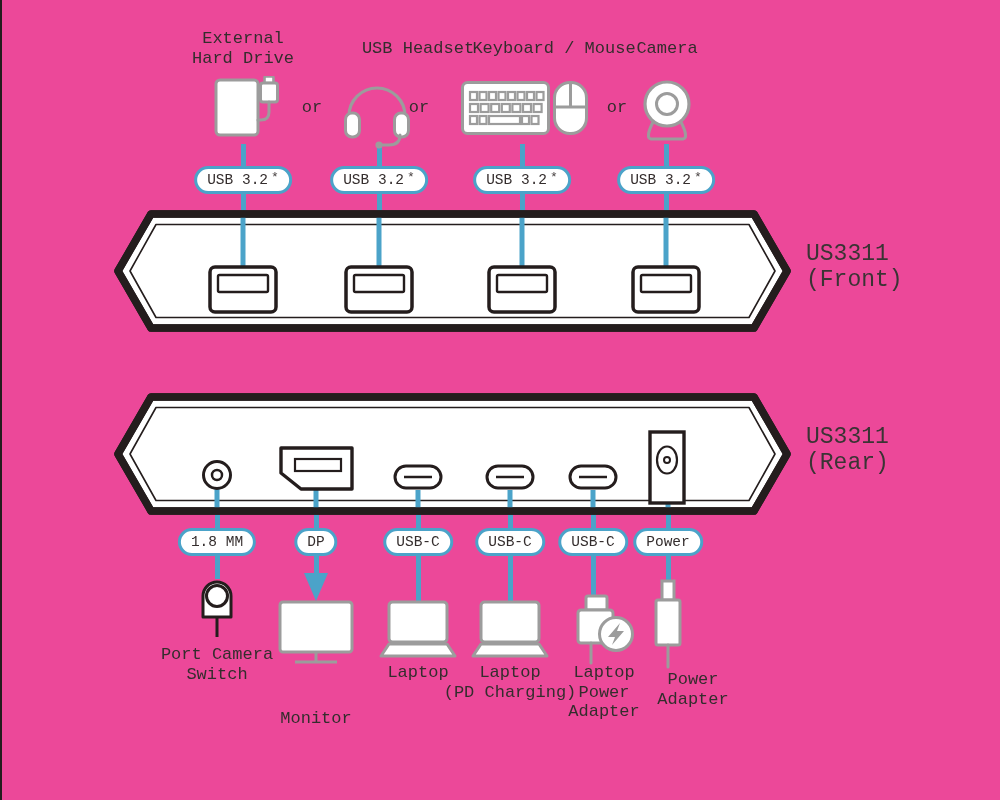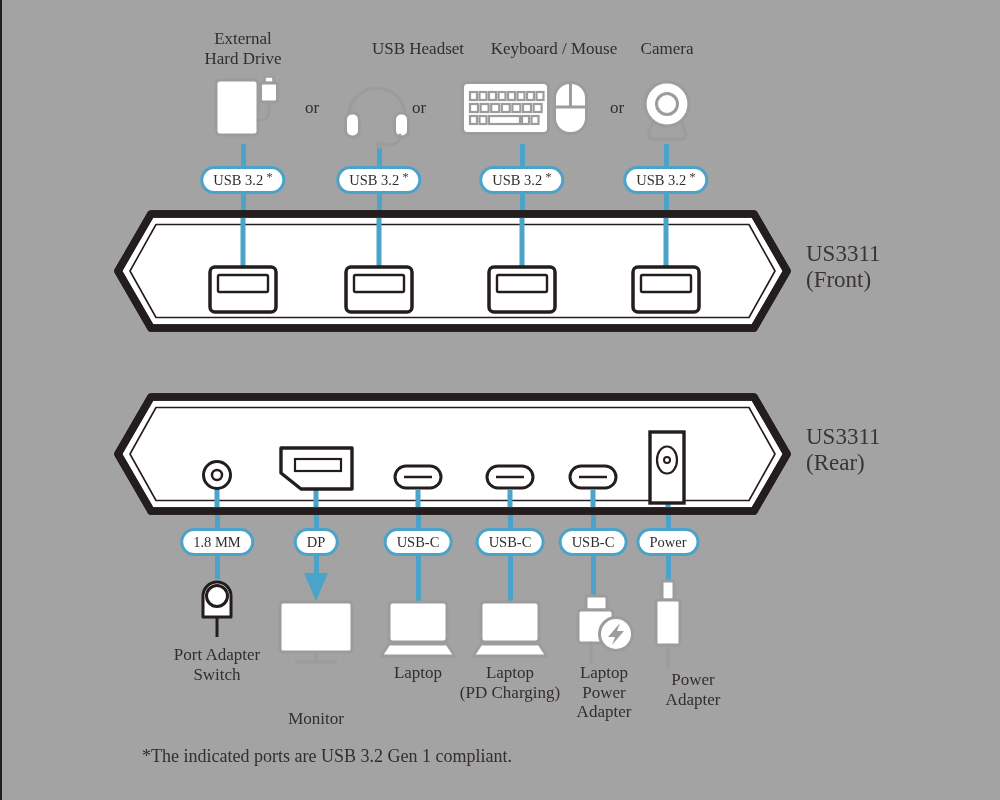--- a/index.html
+++ b/index.html
@@ -2,22 +2,22 @@
 <html style="--accent-blue: #4BA3C9; --icon-gray: #9C9C9C; --outline-black: #241D1D; --text-dark: #342D2D;"><head>
 <meta charset="utf-8">
 <style>
   :root{
     --accent-blue:#4BA3C9;
     --icon-gray:#9C9C9C;
     --outline-black:#241D1D;
     --text-dark:#342D2D;
   }
   html,body{margin:0;padding:0;background:#fff;}
-  .canvas{position:relative;width:1000px;height:800px;background:#a3a3a3;overflow:hidden;
-          font-family:Liberation Serif, serif;color:var(--text-dark);}
+  .canvas{position:relative;width:1000px;height:800px;background:#ec4899;overflow:hidden;
+          font-family:Liberation Mono, monospace;color:var(--text-dark);}
   .abs{position:absolute;}
   .vline{position:absolute;width:5px;background:var(--accent-blue);z-index:1;}
   .iconsvg{position:absolute;z-index:2;}
   .pill{position:absolute;transform:translateX(-50%);display:flex;align-items:center;justify-content:center;
         background:#fff;border:3.5px solid var(--accent-blue);border-radius:16px;height:28px;
         box-sizing:border-box;padding:0 10px;font-size:14.5px;white-space:nowrap;z-index:5;color:var(--text-dark);}
   .pill .star{font-size:13px;margin-left:3px;transform:translateY(-3px);color:#4a4444;}
   .toplabel,.botlabel{position:absolute;transform:translateX(-50%);text-align:center;font-size:17px;
         line-height:19.5px;white-space:nowrap;z-index:6;color:var(--text-dark);}
   .orlabel{position:absolute;transform:translateX(-50%);font-size:17px;z-index:6;color:var(--text-dark);}
@@ -255,21 +255,21 @@
     <polygon class="f-gray" points="46,30 34,44 41,44 38,52 50,38 43,38"></polygon>
   </svg>
 
   <svg class="iconsvg" style="left:653px;top:579px;" width="30" height="92" viewBox="0 0 30 92">
     <rect class="p-gray" x="9" y="2" width="12" height="19" stroke-width="3"></rect>
     <rect class="p-gray" x="3" y="21" width="24" height="45" rx="2" stroke-width="3"></rect>
     <path class="s-gray" d="M15,66 V88" stroke-width="3" stroke-linecap="round"></path>
   </svg>
 
   <div class="botlabel" style="left:217px;top:645px;">
-    <div>Port Adapter</div>
+    <div>Port Camera</div>
     <div>Switch</div>
   </div>
   <div class="botlabel" style="left:316px;top:663px;margin-top:46px;">
     <div>Monitor</div>
   </div>
   <div class="botlabel" style="left:418px;top:663px;">
     <div>Laptop</div>
   </div>
   <div class="botlabel" style="left:510px;top:663px;">
     <div>Laptop</div>
@@ -278,15 +278,14 @@
   <div class="botlabel" style="left:604px;top:663px;">
     <div>Laptop</div>
     <div>Power</div>
     <div>Adapter</div>
   </div>
   <div class="botlabel" style="left:693px;top:670px;">
     <div>Power</div>
     <div>Adapter</div>
   </div>
 
-  <div class="footnote" style="left:142px;top:746px;">*The indicated ports are USB 3.2 Gen 1 compliant.</div>
 
 </div>
 
 </body></html>

